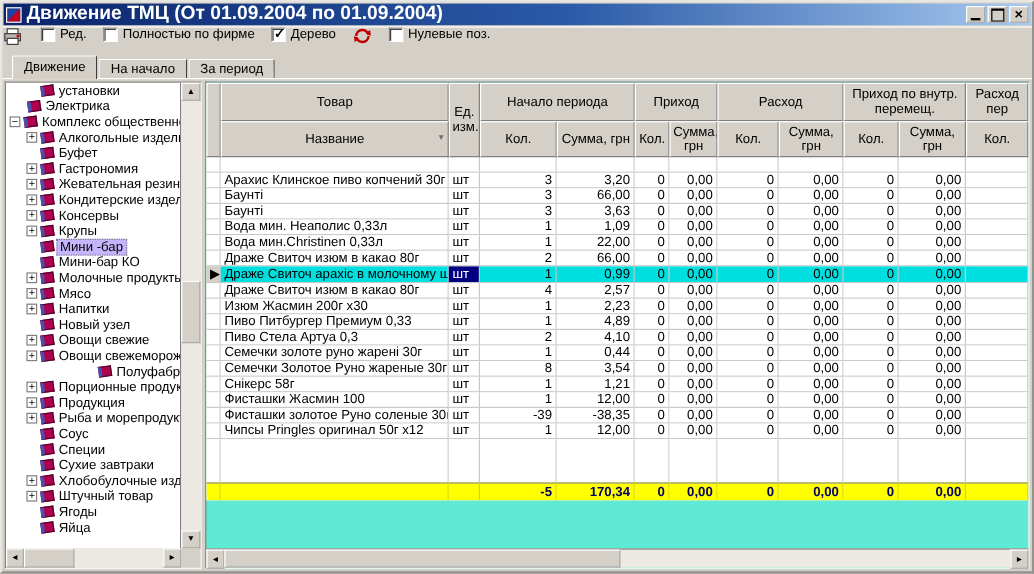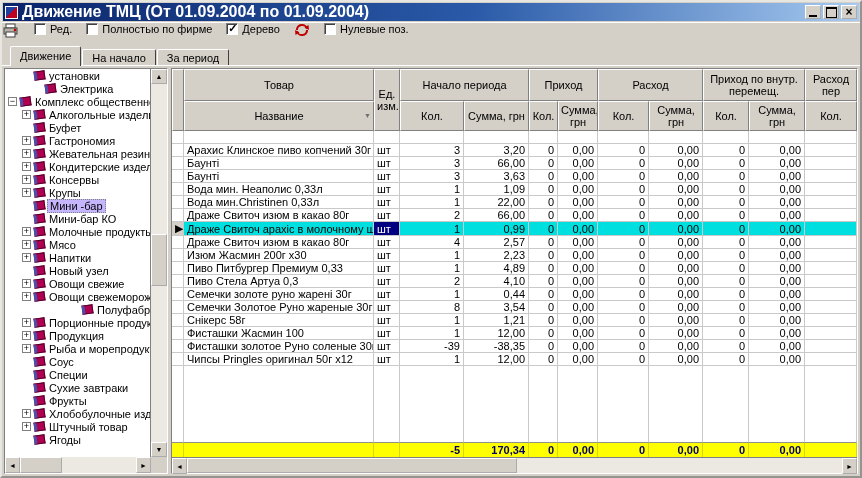--- a/index.html
+++ b/index.html
@@ -62,21 +62,21 @@
   .hscroll { display:flex; background:#ece9e2; }
   .sb-btn { width:16px; height:15px; flex:none; background:#d4d0c8; border:1px outset #fff;
             display:flex; align-items:center; justify-content:center; font-size:7px; color:#000; }
   .hscroll .sb-btn { height:16px; width:15px; }
   .sb-track { flex:1; position:relative; }
   .sb-thumb { position:absolute; background:#d4d0c8; border:1px outset #fff; }
   .corner { background:#d4d0c8; }
 
   
   .table-panel { flex:1; margin-left:3px; border:1px solid; border-color:#808080 #fff #fff #808080;
-                 display:flex; flex-direction:column; min-width:0; background:#5eead4; }
+                 display:flex; flex-direction:column; min-width:0; background:#5eead4;gap:40px; }
   .grid-wrap { flex:1; min-height:0; overflow:hidden; background:#fff; }
   table.grid { width:100%; height:100%; border-collapse:separate; border-spacing:0; table-layout:fixed; }
   table.grid th { background:#d4d0c8; border-top:1px solid #fff; border-left:1px solid #fff;
                   border-right:1px solid #808080; border-bottom:1px solid #808080;
                   font-weight:normal; font-size:11px; text-align:center; padding:1px 2px;
                   overflow:hidden; position:relative; vertical-align:middle; }
   th.h-group { height:32px; }
   tr.subhead th { height:30px; }
   .filter-tri { position:absolute; right:2px; top:50%; margin-top:-4px; font-size:7px; color:#707070; }
   table.grid td { font-size:11px; height:13px; padding:0 3px; white-space:nowrap; overflow:hidden;
@@ -152,21 +152,21 @@
 
   <div class="content">
 
     <div class="tree-panel">
       <div class="tree-view" id="tree-view">
           <div class="tree-item" style="padding-left: 17px;">
             <span class="exp-space"></span>
             <span class="book-icon"></span>
             <span class="lbl">установки</span>
           </div>
-          <div class="tree-item" style="padding-left: 28px;">
+          <div class="tree-item" style="padding-left: 6px;">
             <span class="exp-space"></span>
             <span class="book-icon"></span>
             <span class="lbl">Электрика</span>
           </div>
           <div class="tree-item" style="padding-left: 3px;">
             <span class="expander">−</span>
             <span class="book-icon"></span>
             <span class="lbl">Комплекс общественног</span>
           </div>
           <div class="tree-item" style="padding-left: 17px;">
@@ -273,38 +273,38 @@
             <span class="exp-space"></span>
             <span class="book-icon"></span>
             <span class="lbl">Специи</span>
           </div>
           <div class="tree-item" style="padding-left: 17px;">
             <span class="exp-space"></span>
             <span class="book-icon"></span>
             <span class="lbl">Сухие завтраки</span>
           </div>
           <div class="tree-item" style="padding-left: 17px;">
-            <span class="exp-space"></span>
-            <span class="book-icon"></span>
-            <span class="lbl">Фрукты</span>
-          </div>
-          <div class="tree-item" style="padding-left: 17px;">
             <span class="expander">+</span>
             <span class="book-icon"></span>
             <span class="lbl">Хлобобулочные изде</span>
           </div>
           <div class="tree-item" style="padding-left: 17px;">
             <span class="expander">+</span>
             <span class="book-icon"></span>
             <span class="lbl">Штучный товар</span>
           </div>
           <div class="tree-item" style="padding-left: 17px;">
             <span class="exp-space"></span>
             <span class="book-icon"></span>
             <span class="lbl">Ягоды</span>
+          </div>
+          <div class="tree-item" style="padding-left: 17px;">
+            <span class="exp-space"></span>
+            <span class="book-icon"></span>
+            <span class="lbl">Яйца</span>
           </div>
         </div>
       <div class="vscroll">
         <span class="sb-btn">▲</span>
         <span class="sb-track">
           <span class="sb-thumb" style="left:0;right:0;top:42%;height:52px;"></span>
         </span>
         <span class="sb-btn">▼</span>
       </div>
       <div class="hscroll">

